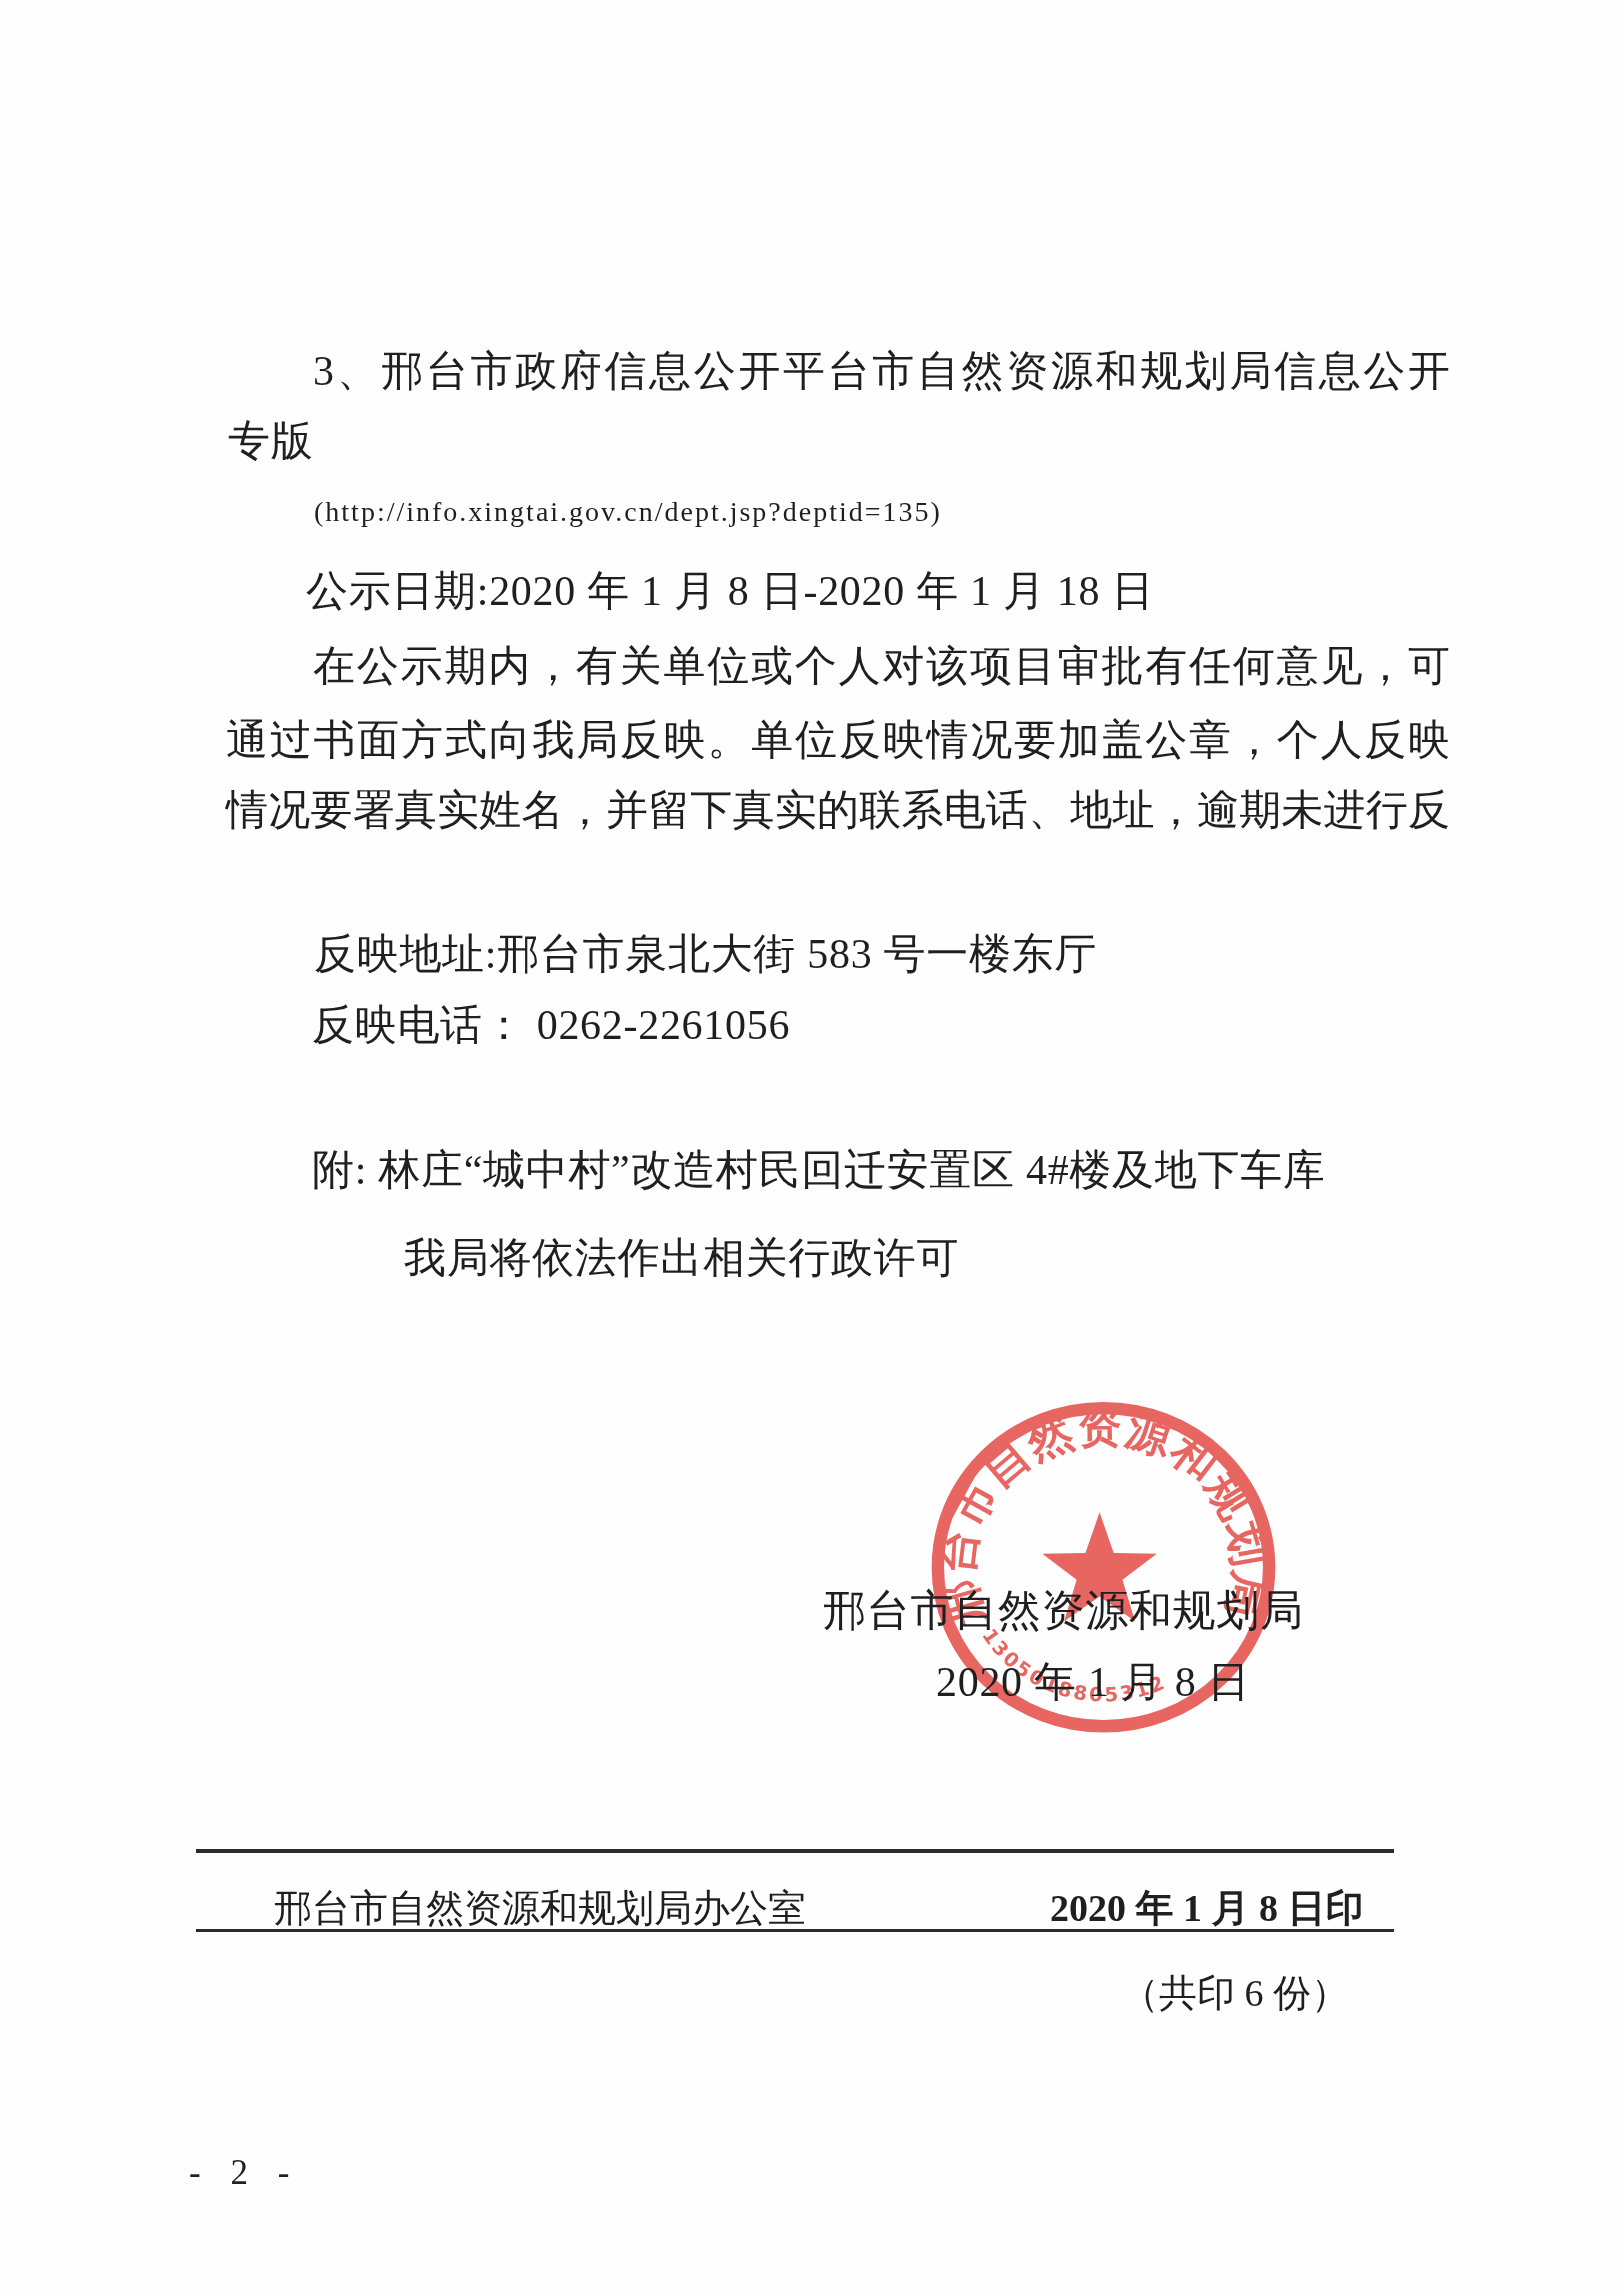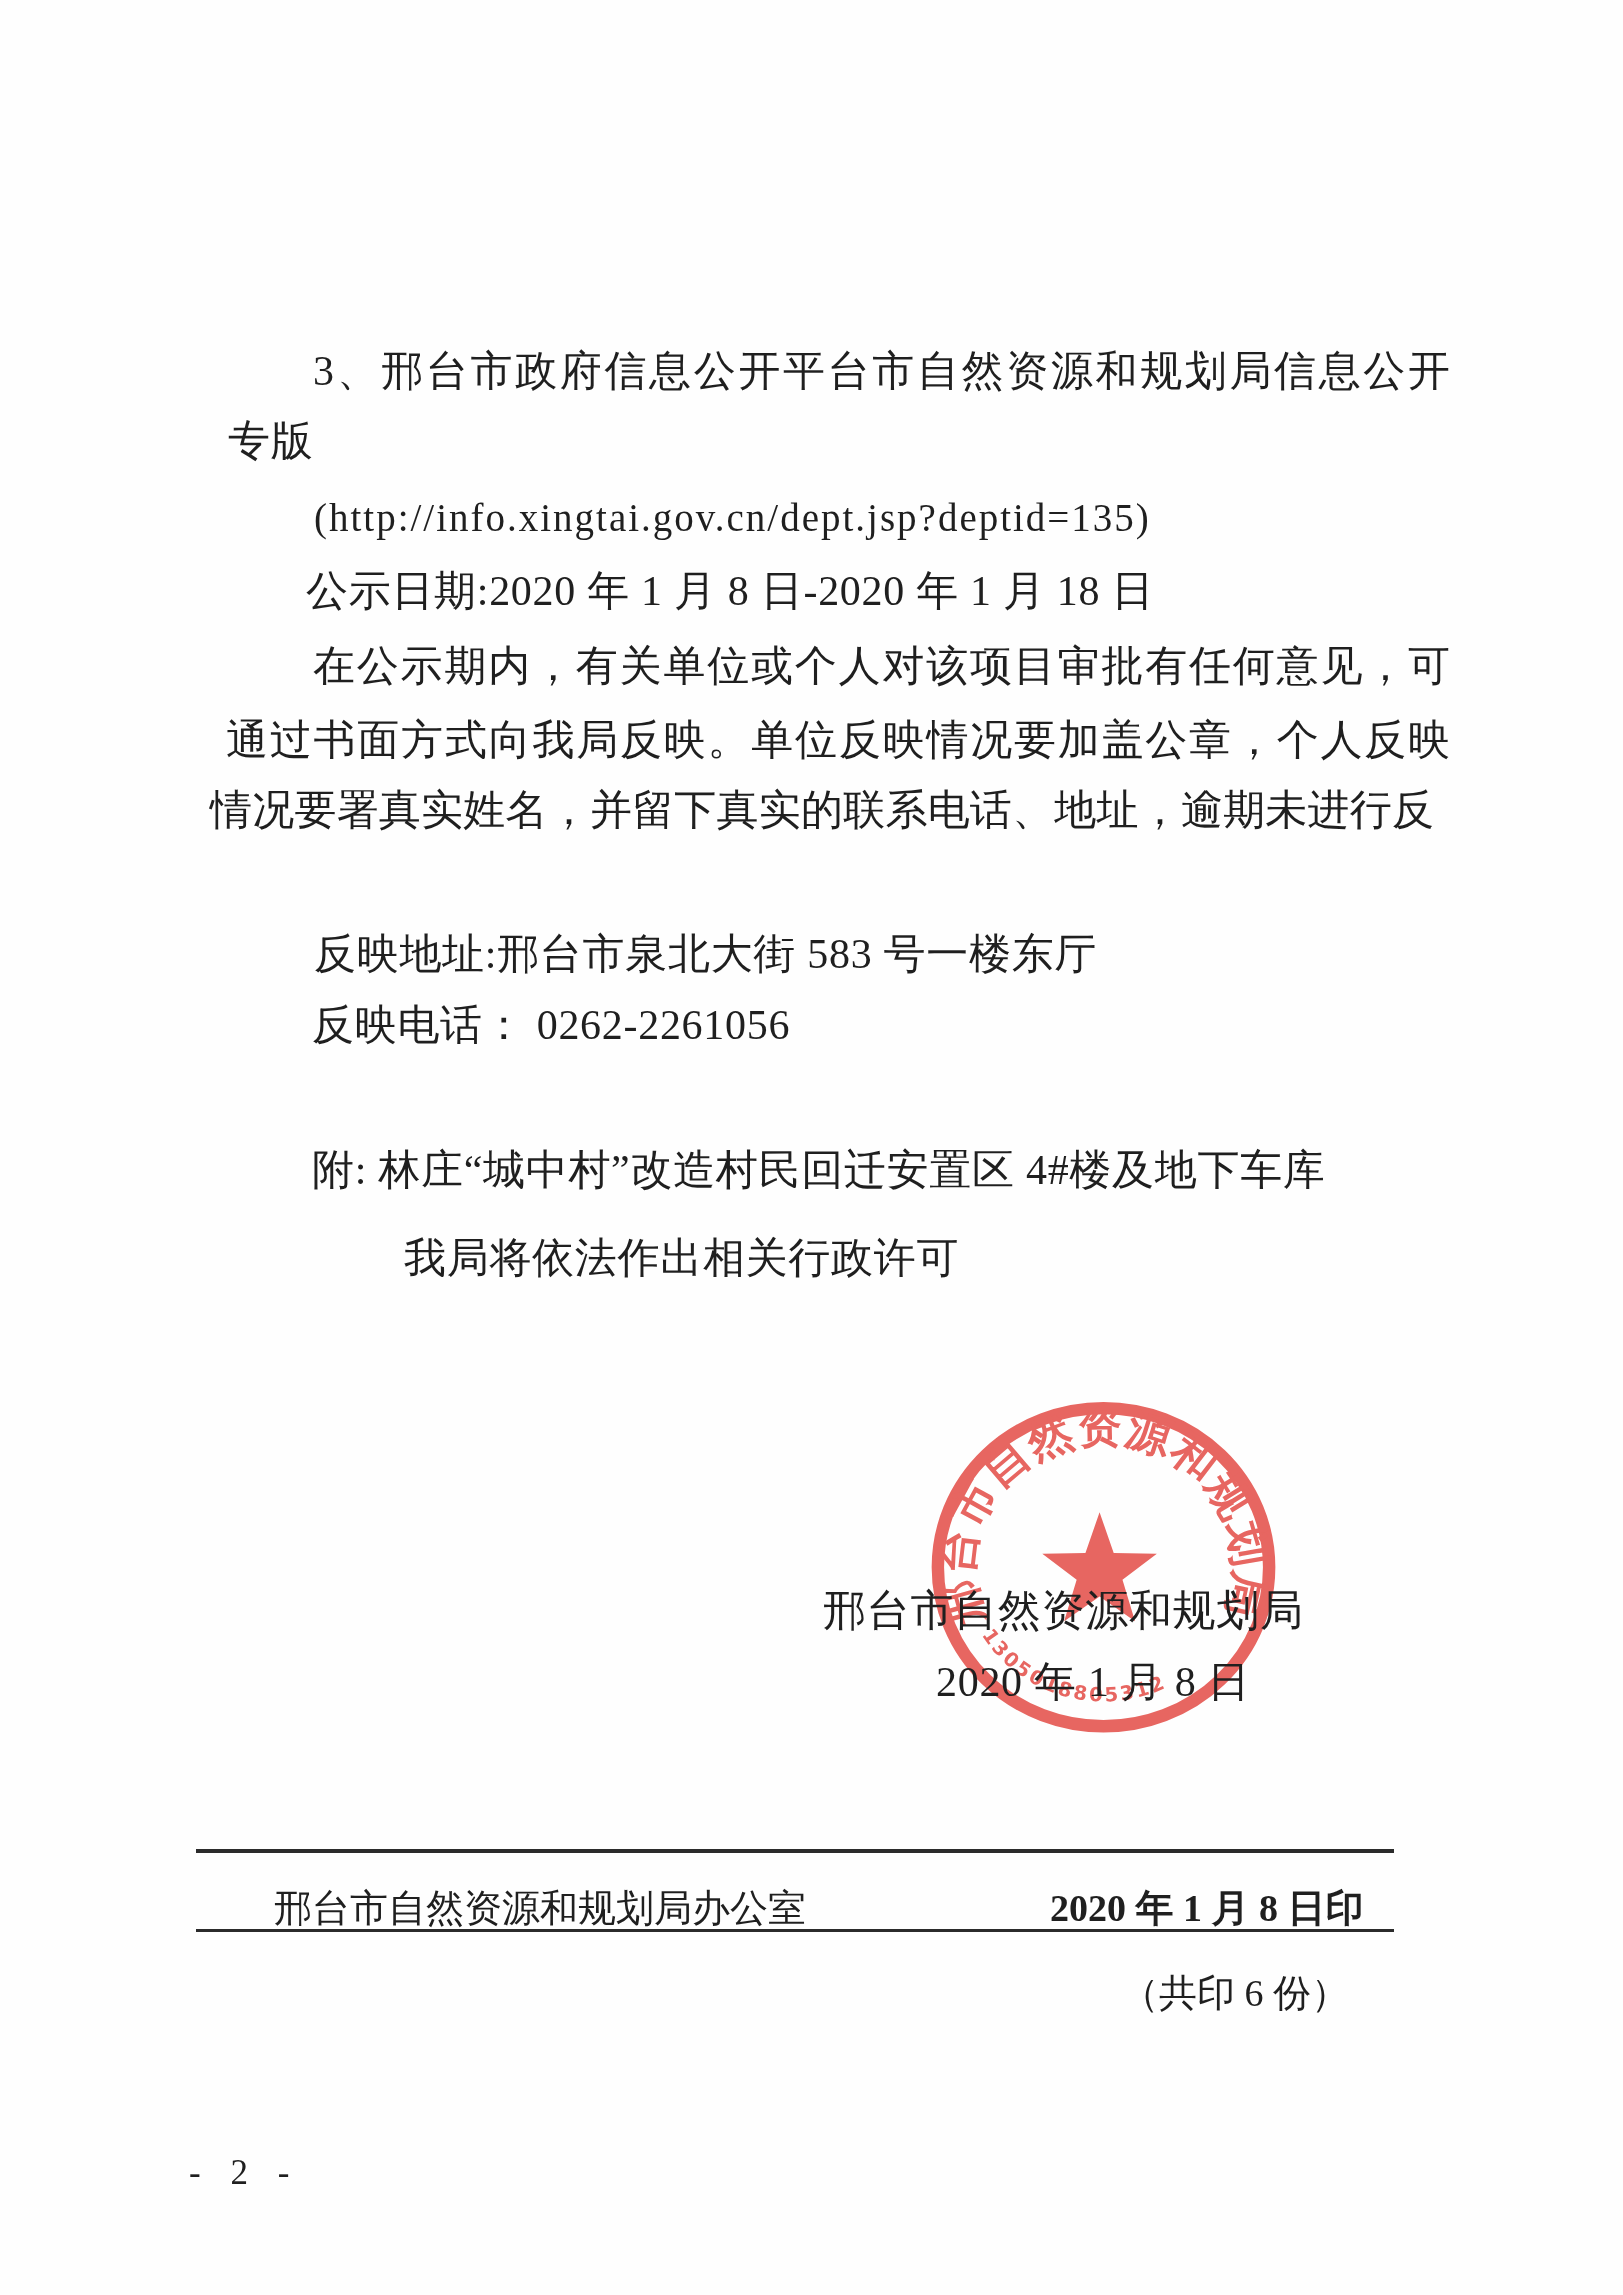--- a/index.html
+++ b/index.html
@@ -23,21 +23,21 @@
     letter-spacing: 0.7px;
     white-space: nowrap;
   }
   .spread {
     white-space: normal;
     text-align: justify;
     text-align-last: justify;
     letter-spacing: 0;
   }
   .url {
-    font-size: 39px;
+    font-size: 28px;
     letter-spacing: 2px;
   }
   .sig {
     position: absolute;
     font-size: 43px;
     line-height: 1.2;
     letter-spacing: 0.7px;
     white-space: nowrap;
     z-index: 3;
   }
@@ -67,21 +67,21 @@
 <body>
 
 <div class="page">
 
   <div class="ln spread" style="top:346px; left:313px; width:1137px;">3、邢台市政府信息公开平台市自然资源和规划局信息公开</div>
   <div class="ln" style="top:416px; left:228px;">专版</div>
   <div class="ln url" style="top:495px; left:314px;">(http://info.xingtai.gov.cn/dept.jsp?deptid=135)</div>
   <div class="ln" style="top:566px; left:306px;">公示日期:2020 年 1 月 8 日-2020 年 1 月 18 日</div>
   <div class="ln spread" style="top:641px; left:313px; width:1137px;">在公示期内，有关单位或个人对该项目审批有任何意见，可</div>
   <div class="ln spread" style="top:715px; left:226px; width:1224px;">通过书面方式向我局反映。单位反映情况要加盖公章，个人反映</div>
-  <div class="ln spread" style="top:785px; left:210px; width:1224px;">情况要署真实姓名，并留下真实的联系电话、地址，逾期未进行反</div>
+  <div class="ln spread" style="top:785px; left:226px; width:1224px;">情况要署真实姓名，并留下真实的联系电话、地址，逾期未进行反</div>
   <div class="ln" style="top:929px; left:314px;">反映地址:邢台市泉北大街 583 号一楼东厅</div>
   <div class="ln" style="top:1000px; left:312px;">反映电话： 0262-2261056</div>
   <div class="ln" style="top:1145px; left:312px;">附: 林庄“城中村”改造村民回迁安置区 4#楼及地下车库</div>
   <div class="ln" style="top:1233px; left:404px;">我局将依法作出相关行政许可</div>
 
   <svg class="stamp-svg" style="left:920px; top:1397px;" width="367" height="347" viewBox="0 0 560 530">
     <defs>
       <path id="ringArc" d="M 99 340 A 200 190 0 1 1 461 340" fill="none"></path>
       <path id="serialArc" d="M 94 363 A 215 205 0 0 0 466 363" fill="none"></path>
     </defs>

